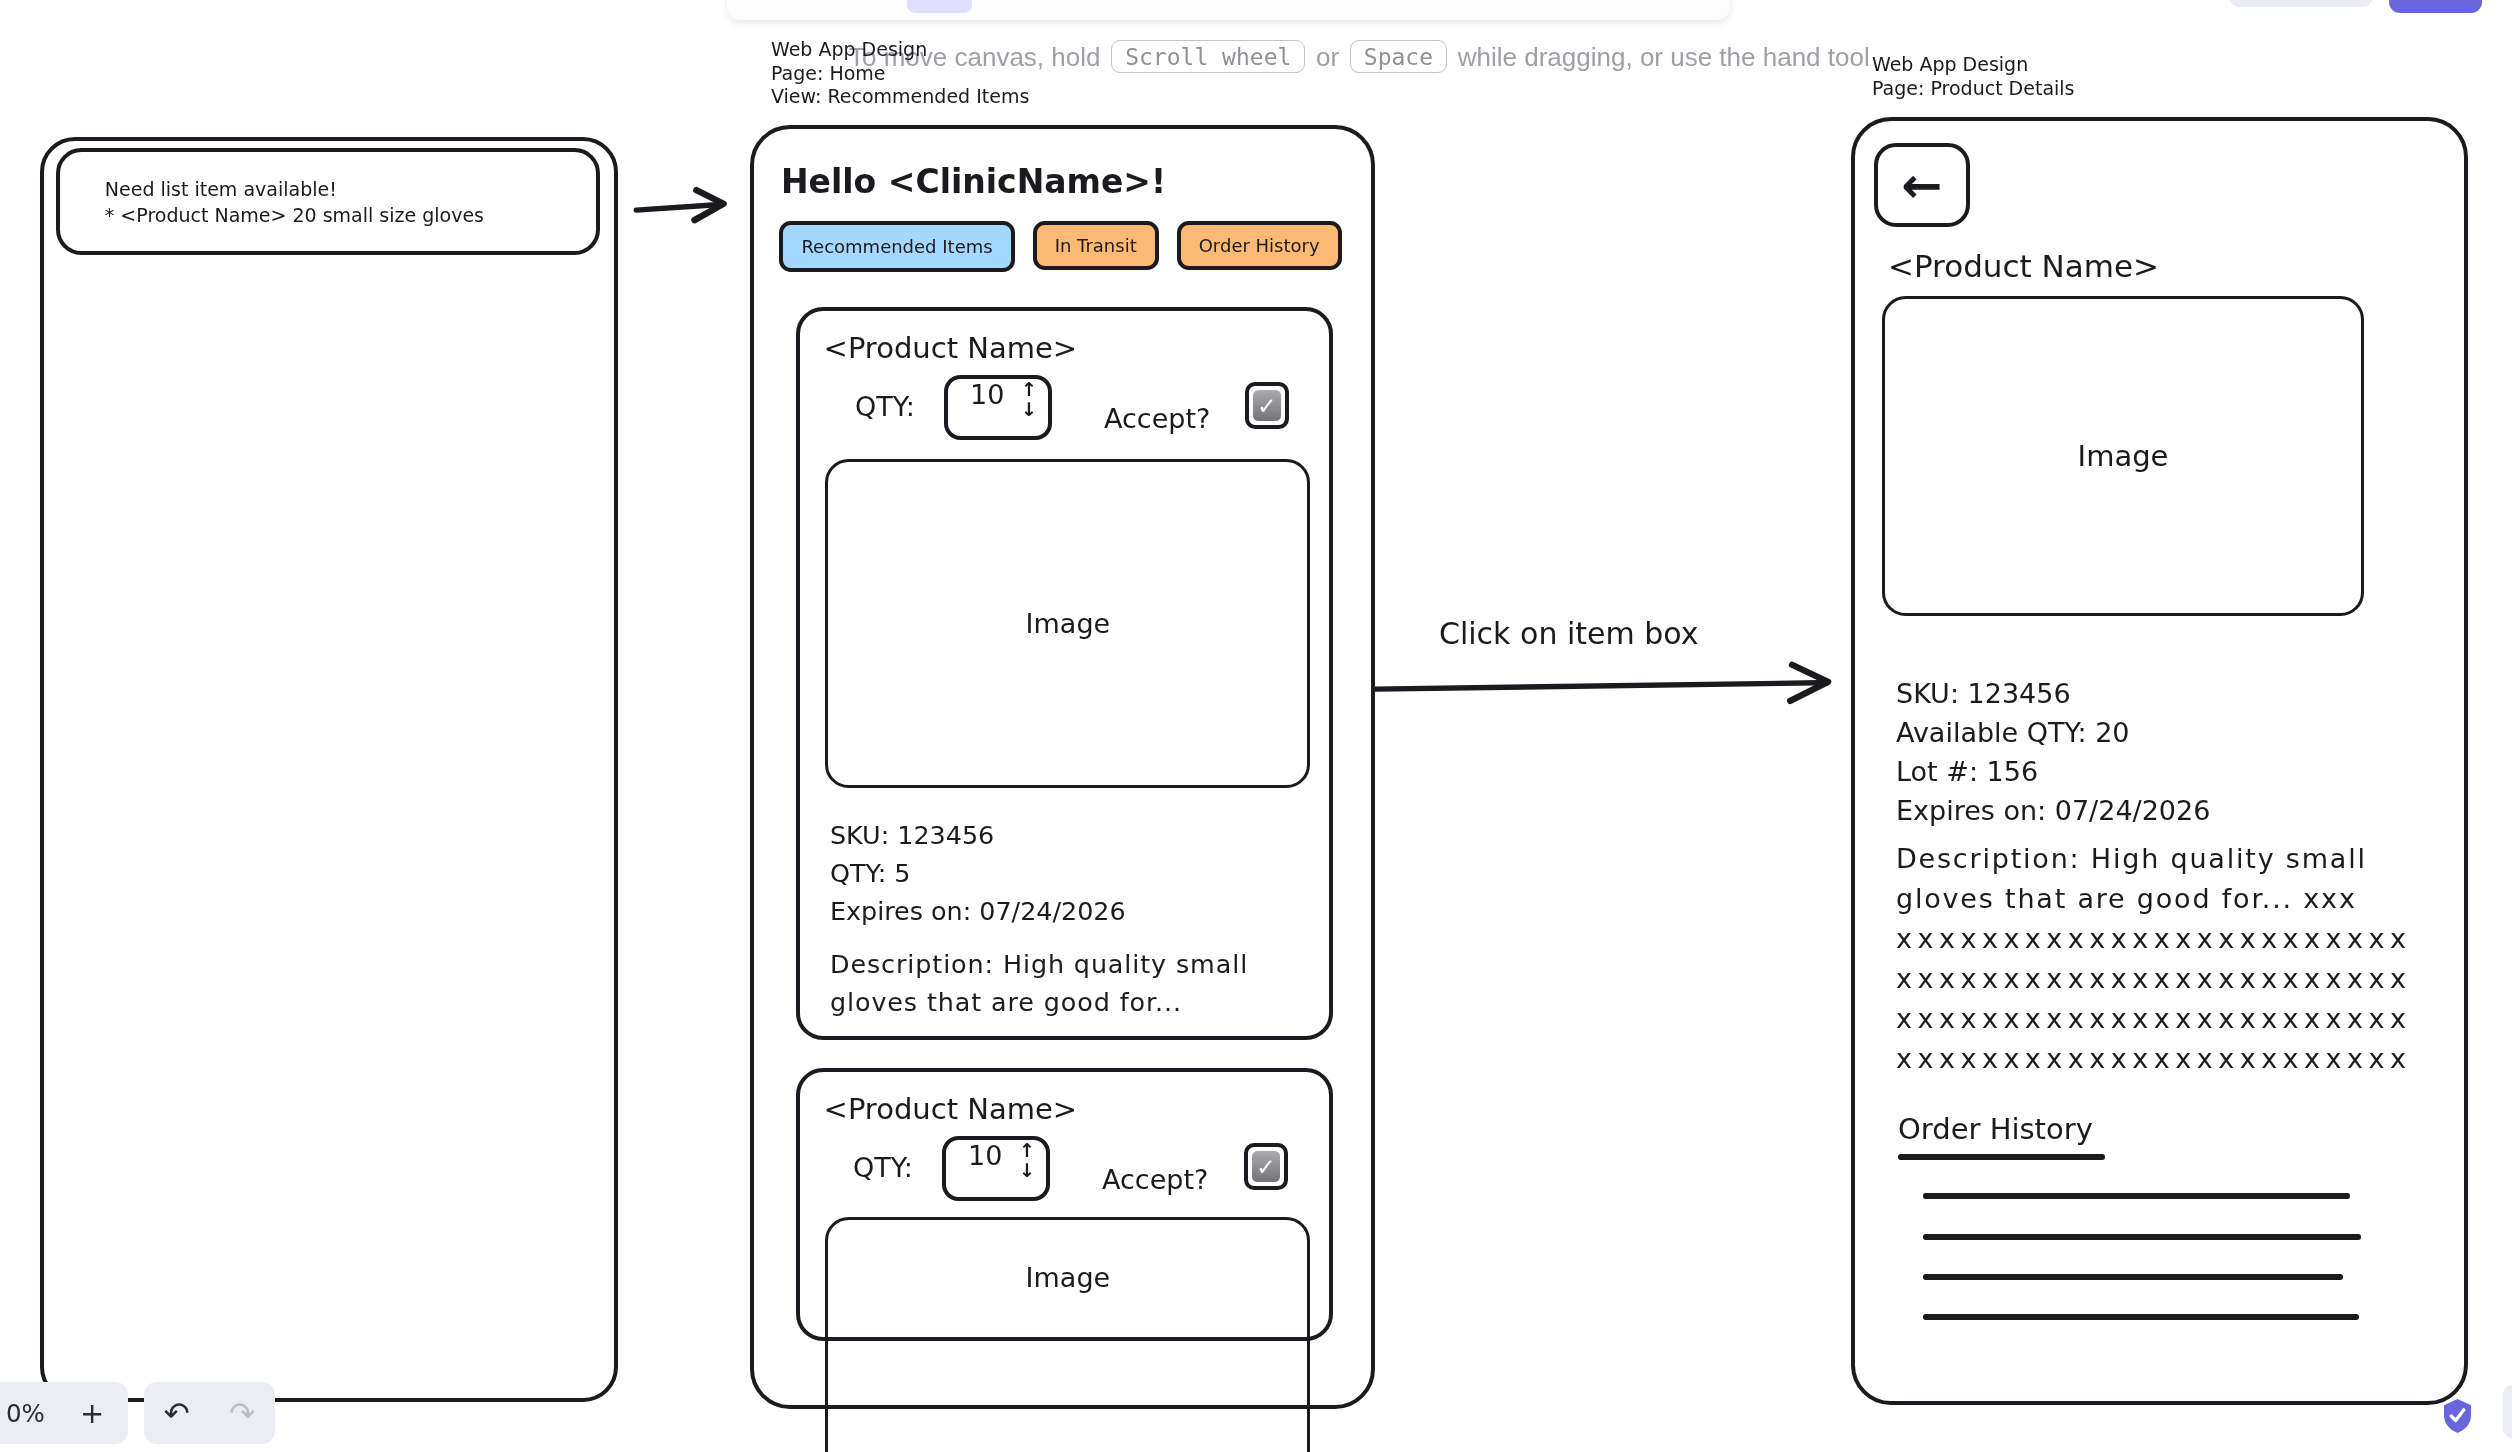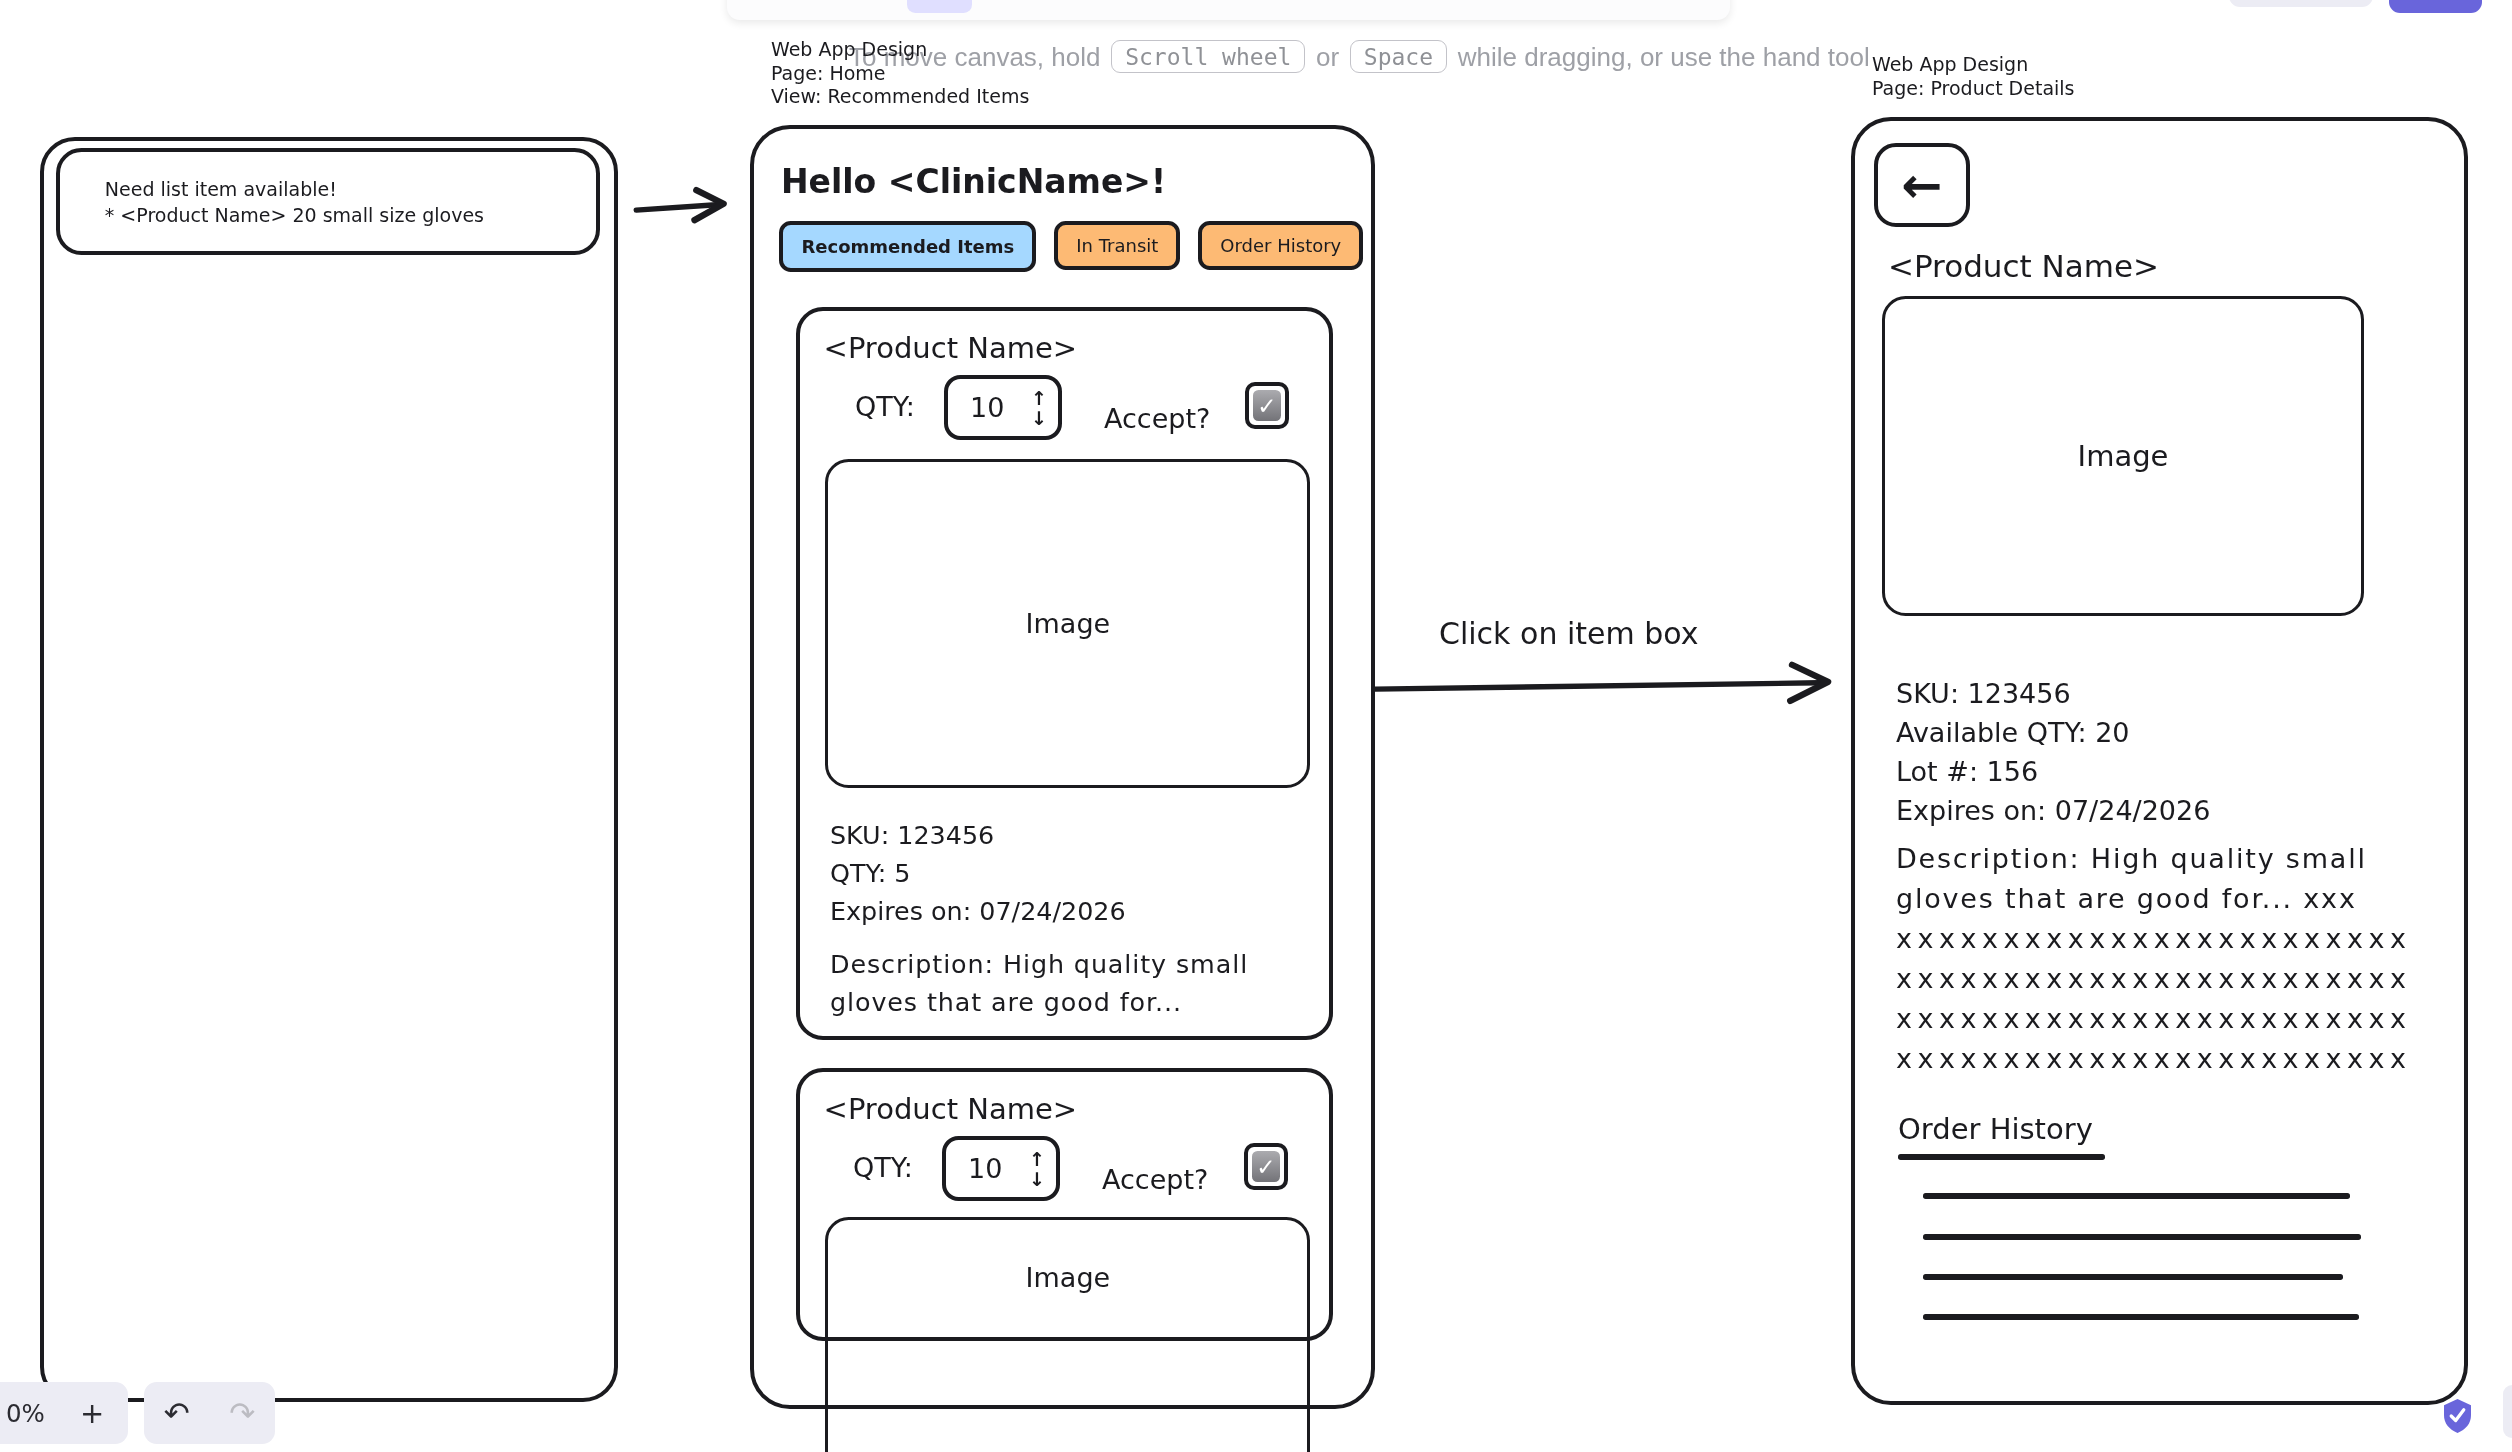--- a/index.html
+++ b/index.html
@@ -36,28 +36,28 @@
   .phone-left{left:40px;top:137px;width:578px;height:1265px;border-radius:35px;}
   .notif-card{left:11.8px;top:7.3px;width:544px;height:107px;border-radius:25.4px;border-width:4.5px;}
   .notif-text{left:45px;top:23.6px;font-size:19px;line-height:26px;white-space:nowrap;}
 
   
   .phone-home{left:750px;top:125px;width:625px;height:1284px;border-radius:40px;}
   .greeting{left:27px;top:33px;font-size:33px;font-weight:bold;white-space:nowrap;}
   .tabs{left:25.4px;top:92px;display:flex;gap:18px;align-items:flex-start;}
   .tab{box-sizing:border-box;border:4.5px solid #1b1b1f;border-radius:11.8px;background:#fdba74;
        font-size:18px;height:49px;display:flex;align-items:center;padding:0 18px;white-space:nowrap;cursor:pointer;}
-  .tab.active{background:#a5d8ff;height:51px;font-weight:bold;}
+  .tab.active{background:#a5d8ff;height:51px;}
   .card{left:42px;width:537px;border:4.5px solid #1b1b1f;border-radius:27px;background:#fff;position:absolute;box-sizing:border-box;}
   .card1{top:178px;height:733px;}
   .card2{top:939px;height:273px;}
   .card-name{left:23.6px;top:20px;font-size:29px;white-space:nowrap;}
   .qty-label{left:55px;top:80px;font-size:27px;}
-  .stepper{left:144px;top:64px;width:118px;height:65px;border:4.5px solid #1b1b1f;border-radius:16.4px;
-           box-sizing:border-box;display:flex;align-items:center;cursor:pointer;}
+  .stepper{left:144px;top:64px;width:108px;height:65px;border:4.5px solid #1b1b1f;border-radius:16.4px;
+           box-sizing:border-box;display:flex;cursor:pointer;}
   .stepper-val{font-size:27px;margin-left:22px;}
   .stepper-arrows{margin-left:auto;margin-right:11px;display:flex;flex-direction:column;align-items:center;
                   font-size:19px;font-weight:bold;line-height:20px;}
   .accept-label{left:304px;top:92px;font-size:27px;}
   .checkbox{left:445px;top:71px;width:44px;height:47px;border:4.5px solid #1b1b1f;border-radius:10px;
             box-sizing:border-box;cursor:pointer;}
   .checkbox .inner{position:absolute;inset:3.6px;border-radius:5.5px;background:linear-gradient(#ababaf,#737378);
                    display:flex;align-items:center;justify-content:center;color:#fff;font-size:23px;font-weight:bold;}
   .imgbox{left:25.4px;border:3.6px solid #1b1b1f;border-radius:23.6px;position:absolute;box-sizing:border-box;
           display:flex;align-items:center;justify-content:center;}

